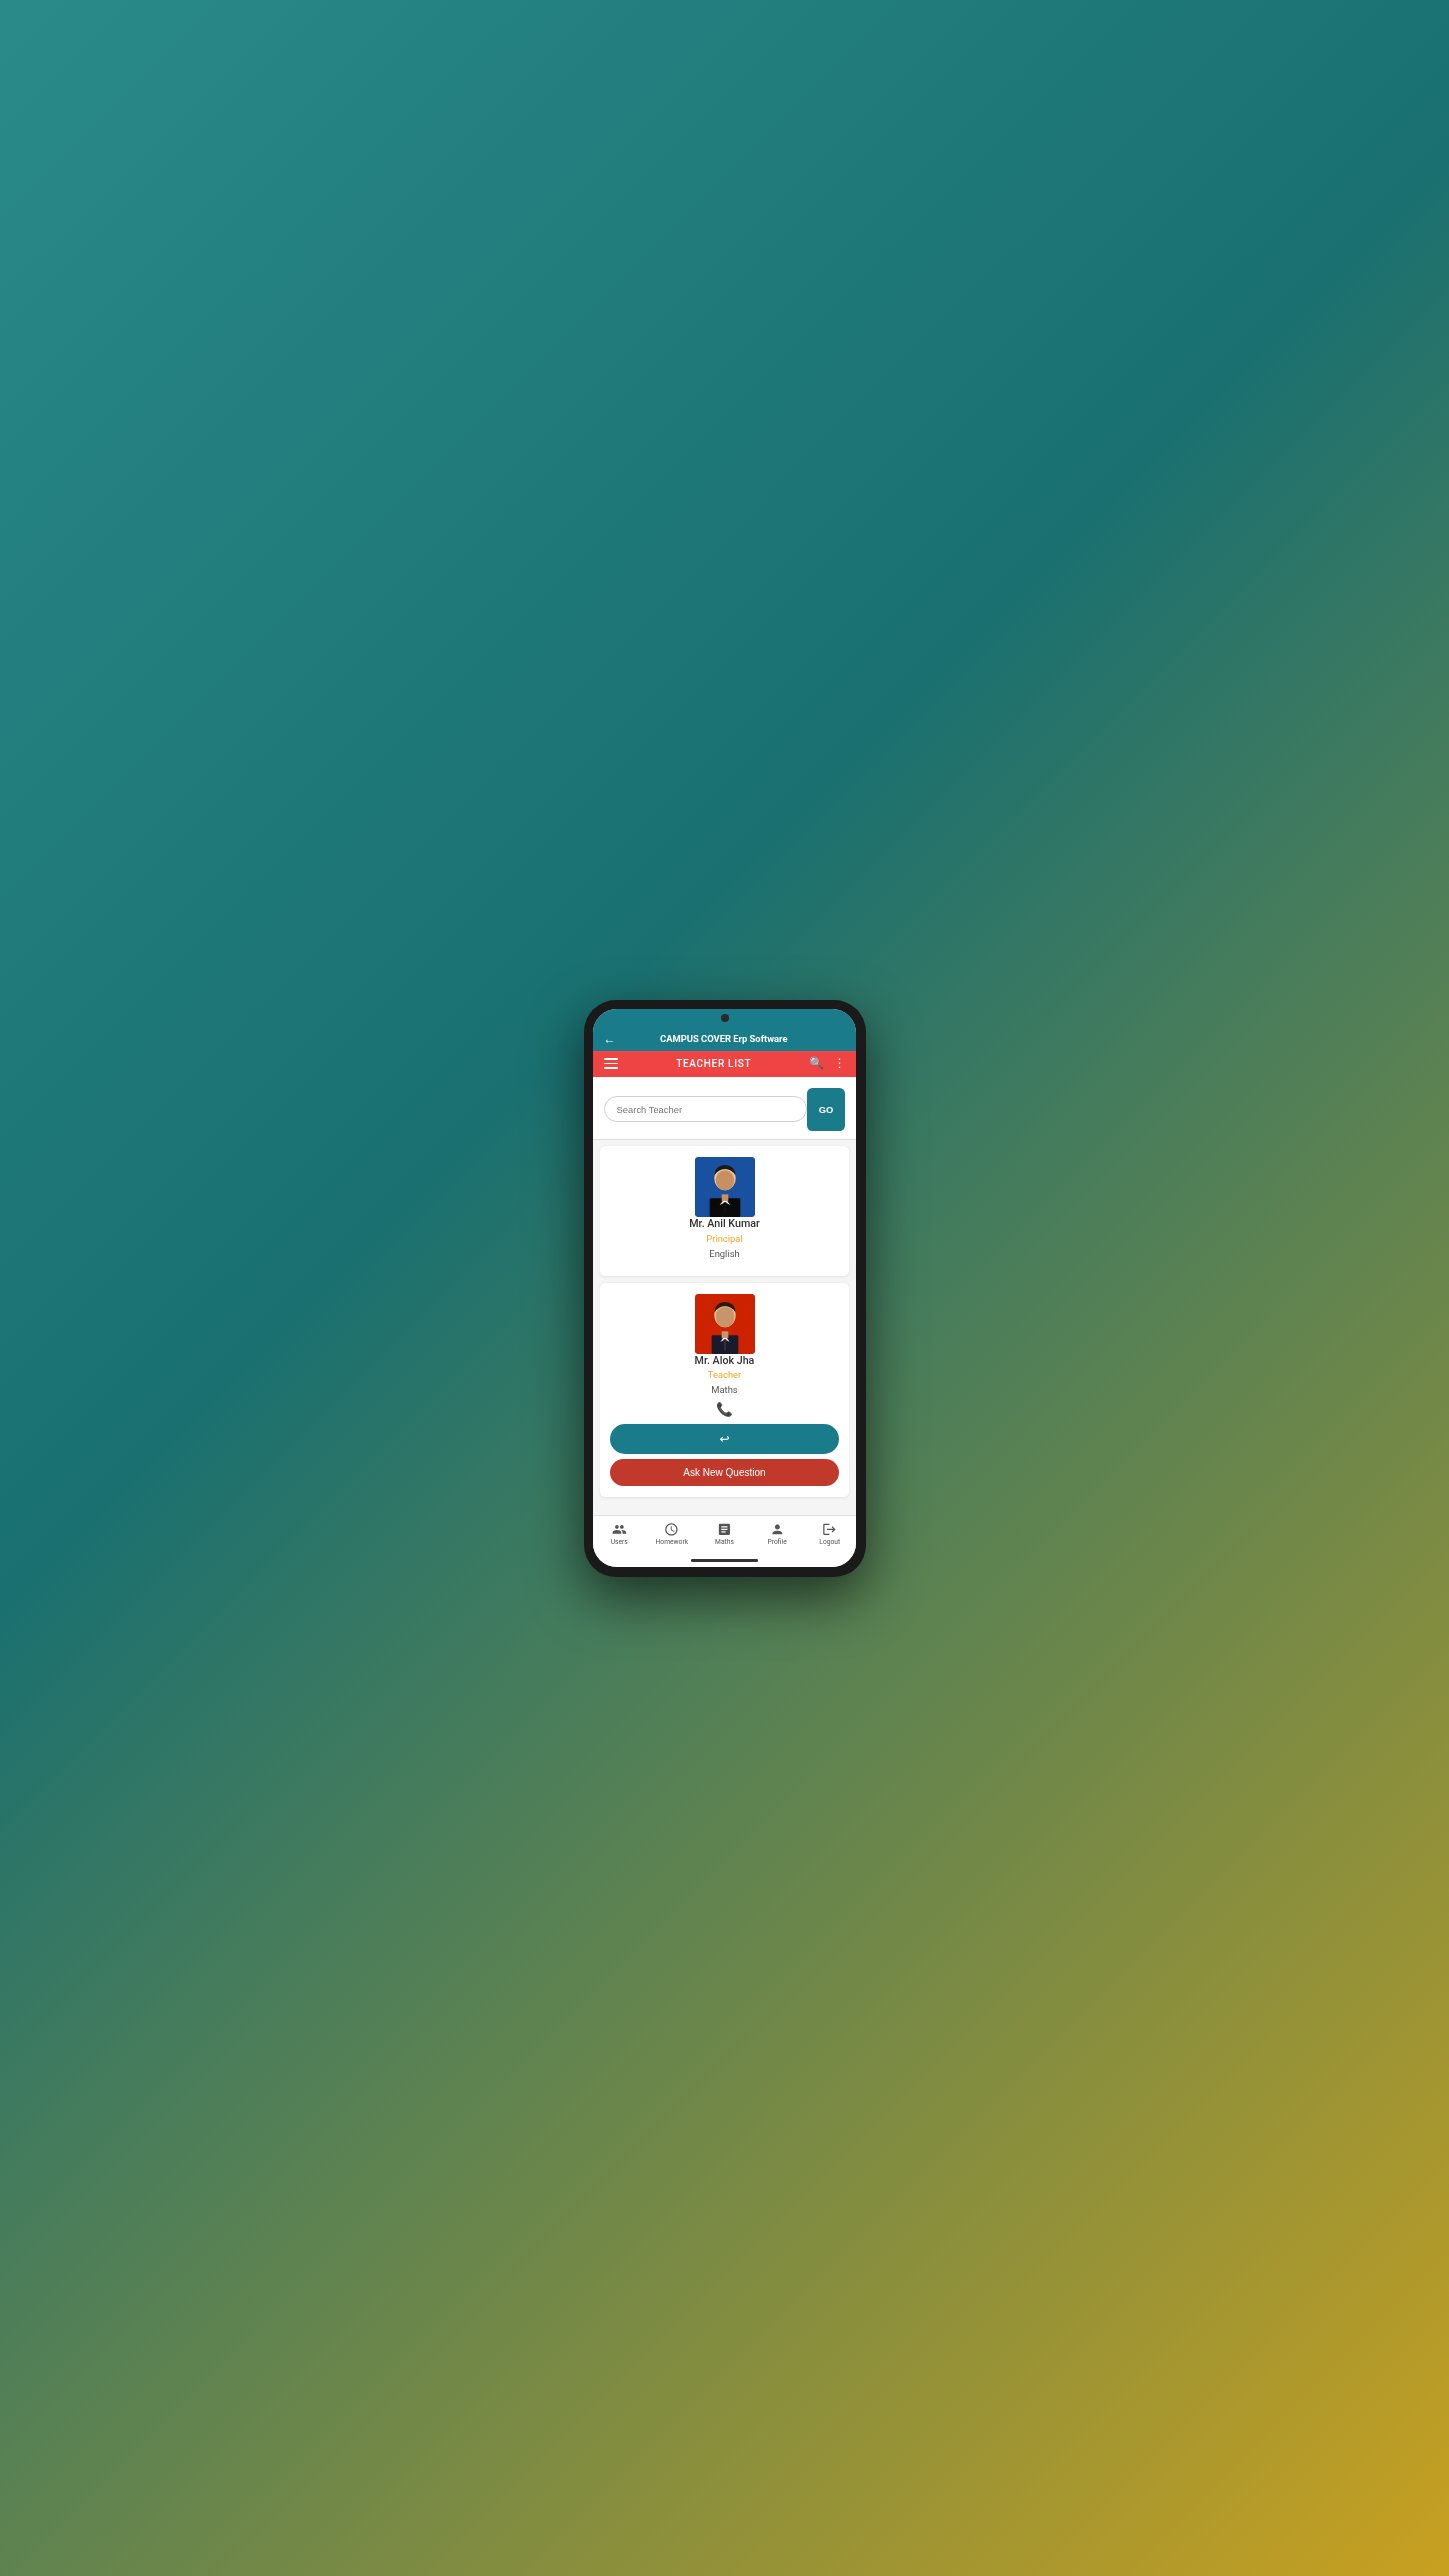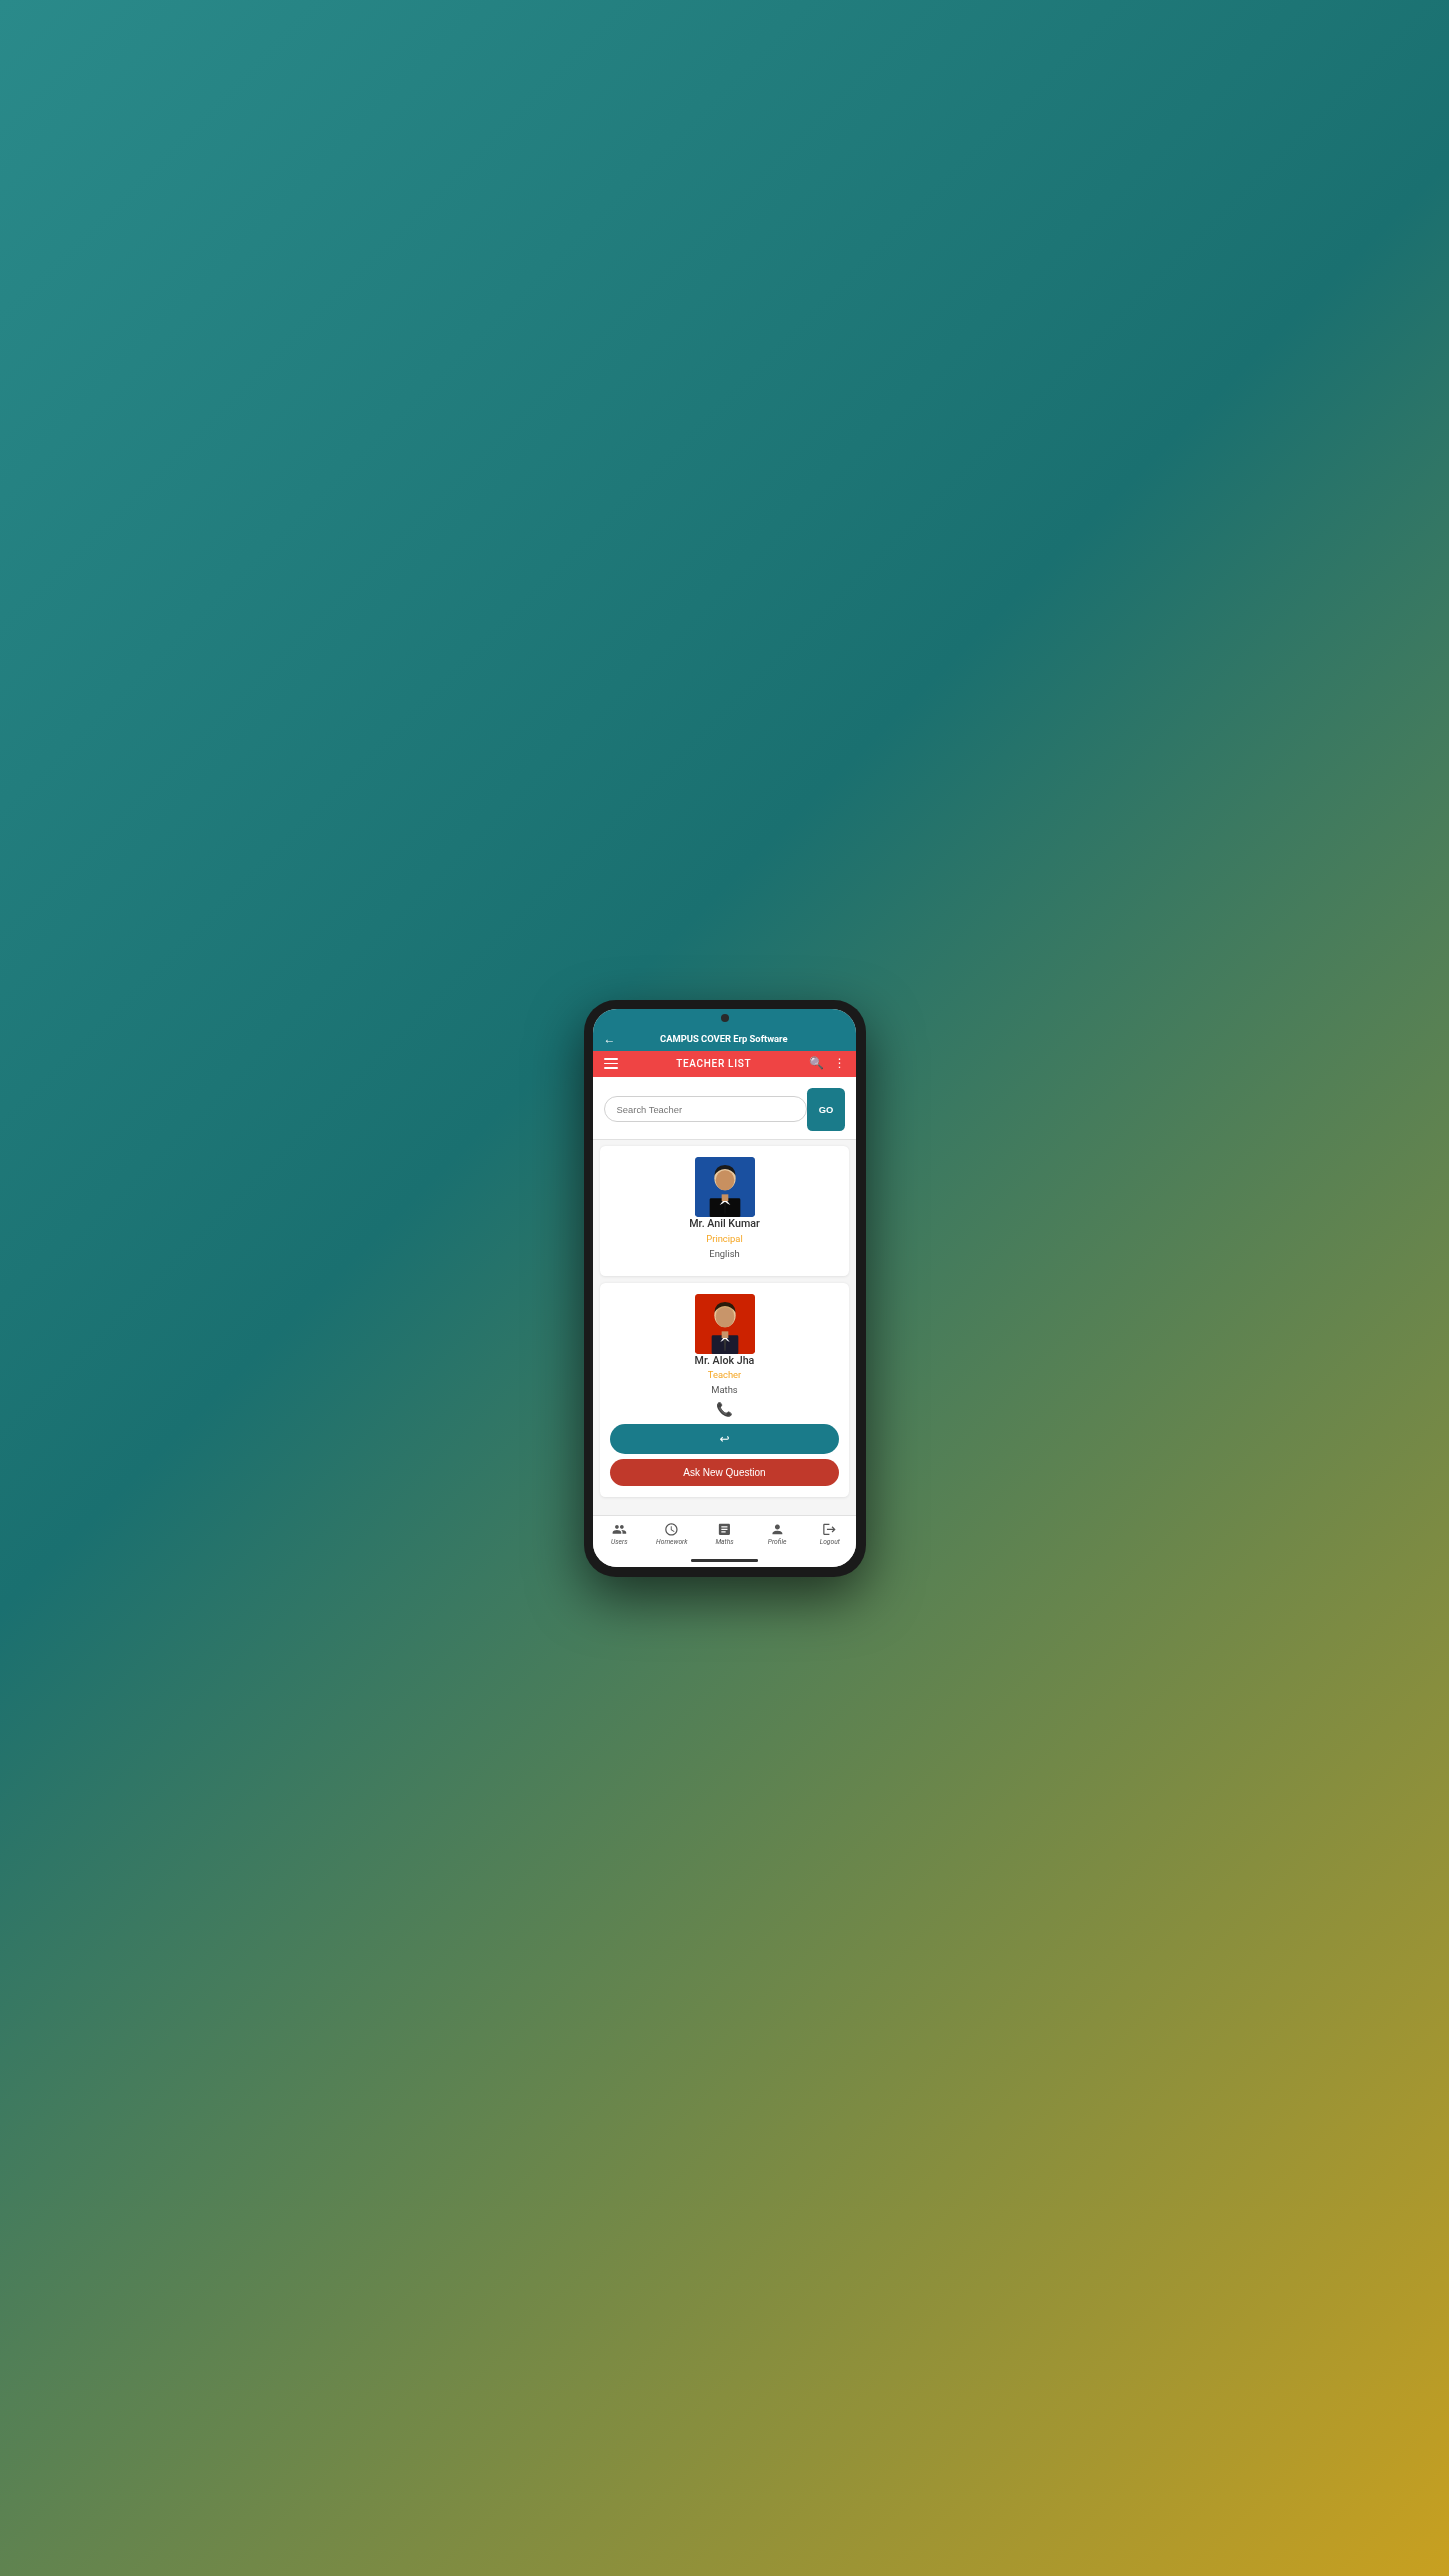--- a/index.html
+++ b/index.html
@@ -219,21 +219,20 @@
       font-weight: 500;
       cursor: pointer;
     }
 
     .bottom-nav {
       background: white;
       border-top: 0.7px solid #e0e0e0;
       display: flex;
       justify-content: center;
       padding: 5.4px 0 8px;
-      font-style: italic;
     }
 
     .bottom-nav-item {
       display: flex;
       flex-direction: column;
       align-items: center;
       gap: 1.3px;
       cursor: pointer;
       flex: 1;
     }

